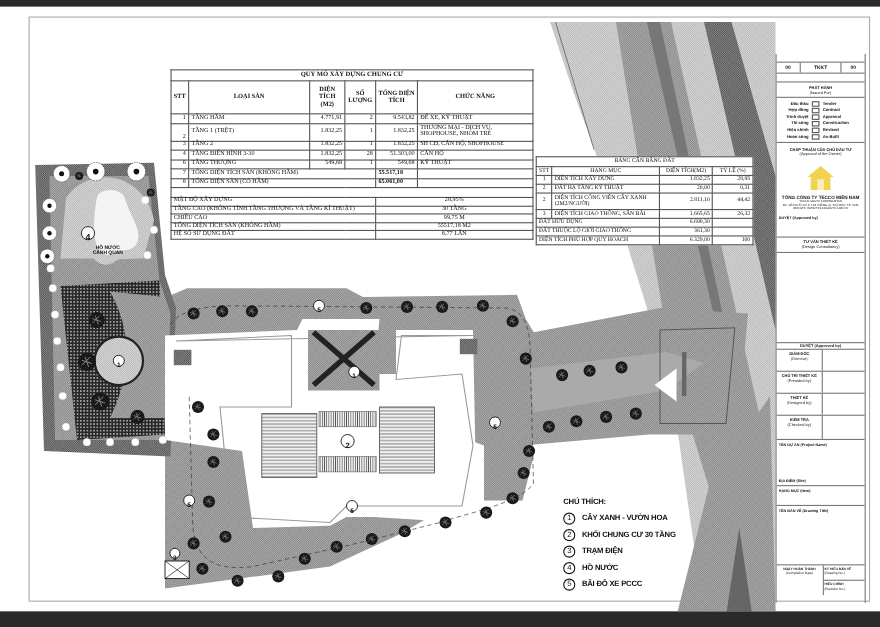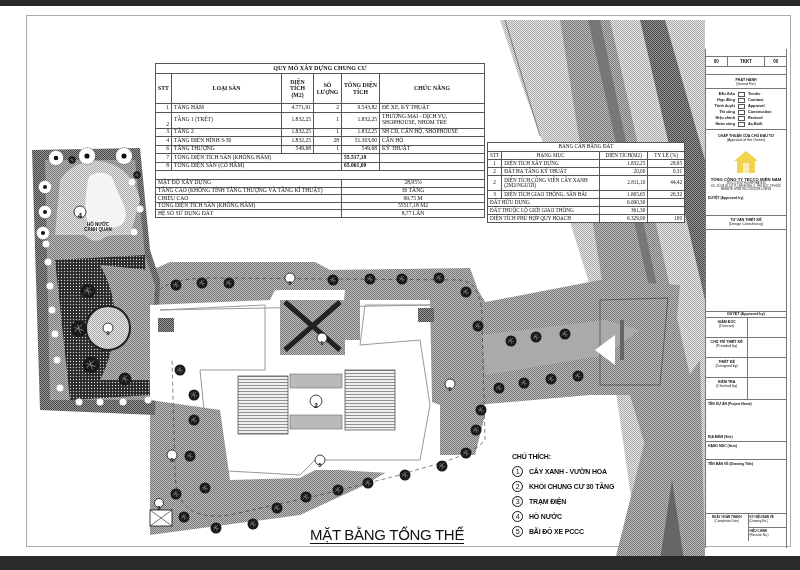--- a/index.html
+++ b/index.html
@@ -400,21 +400,20 @@
     <div class="item">
       <span class="circ">4</span>
       <span>HỒ NƯỚC</span>
     </div>
     <div class="item">
       <span class="circ">5</span>
       <span>BÃI ĐỖ XE PCCC</span>
     </div>
   </div>
 
-  <div class="drawing-title">MẶT BẰNG TỔNG THỂ</div>
 
   <div class="tb">
     <div class="row" style="height:8px"></div>
     <div class="row" style="height:10px">
       <div class="cols">
         <div>00</div>
         <div style="flex:1.8">TKKT</div>
         <div>00</div>
       </div>
     </div>

